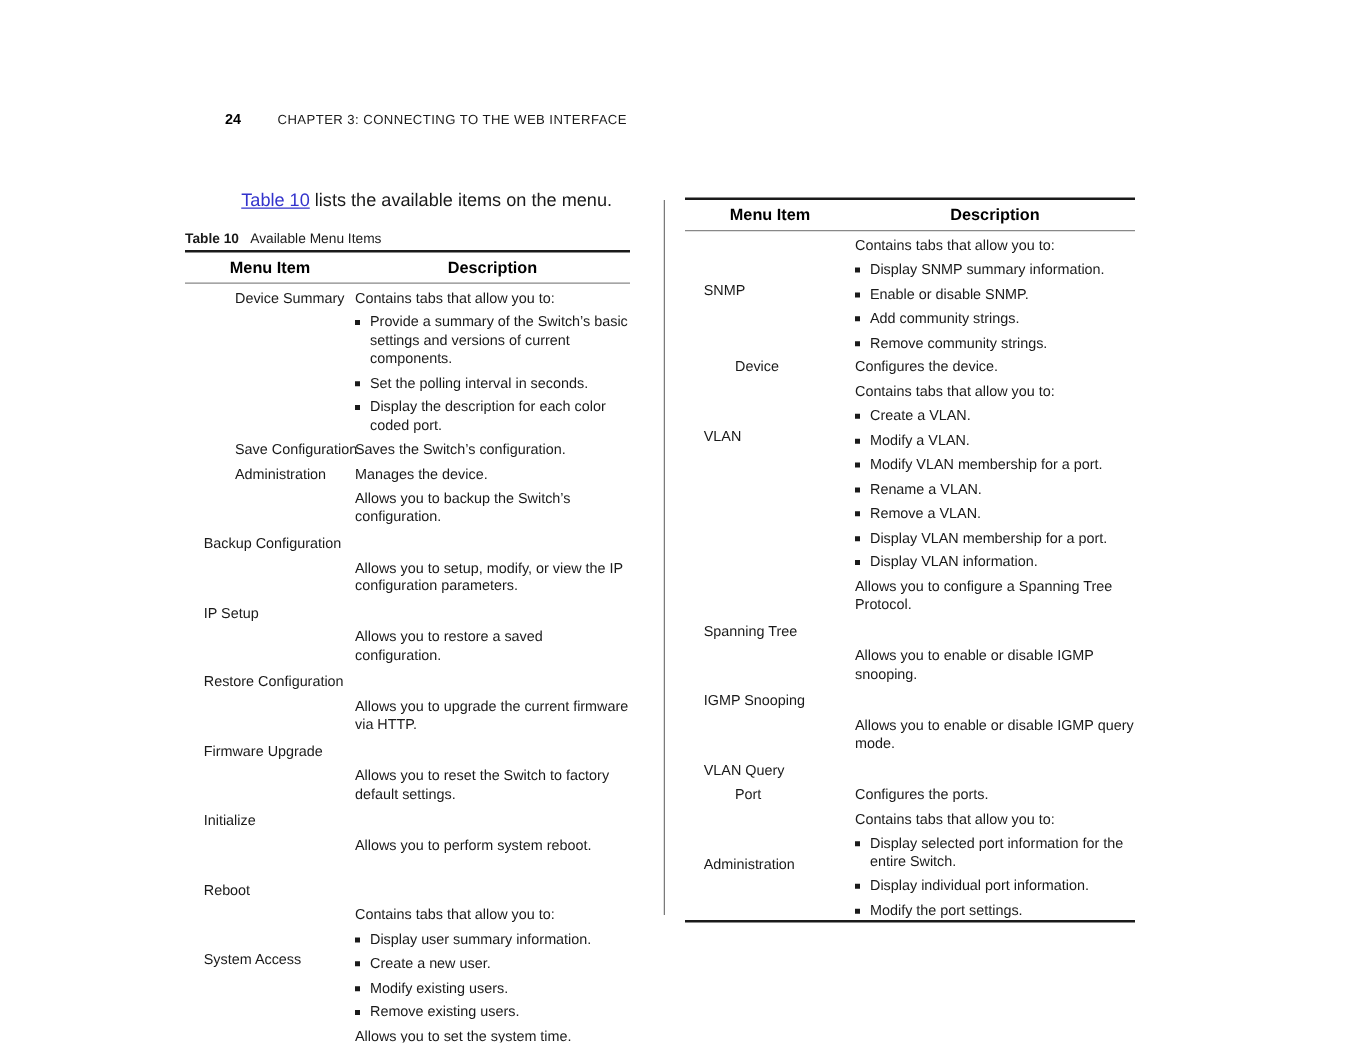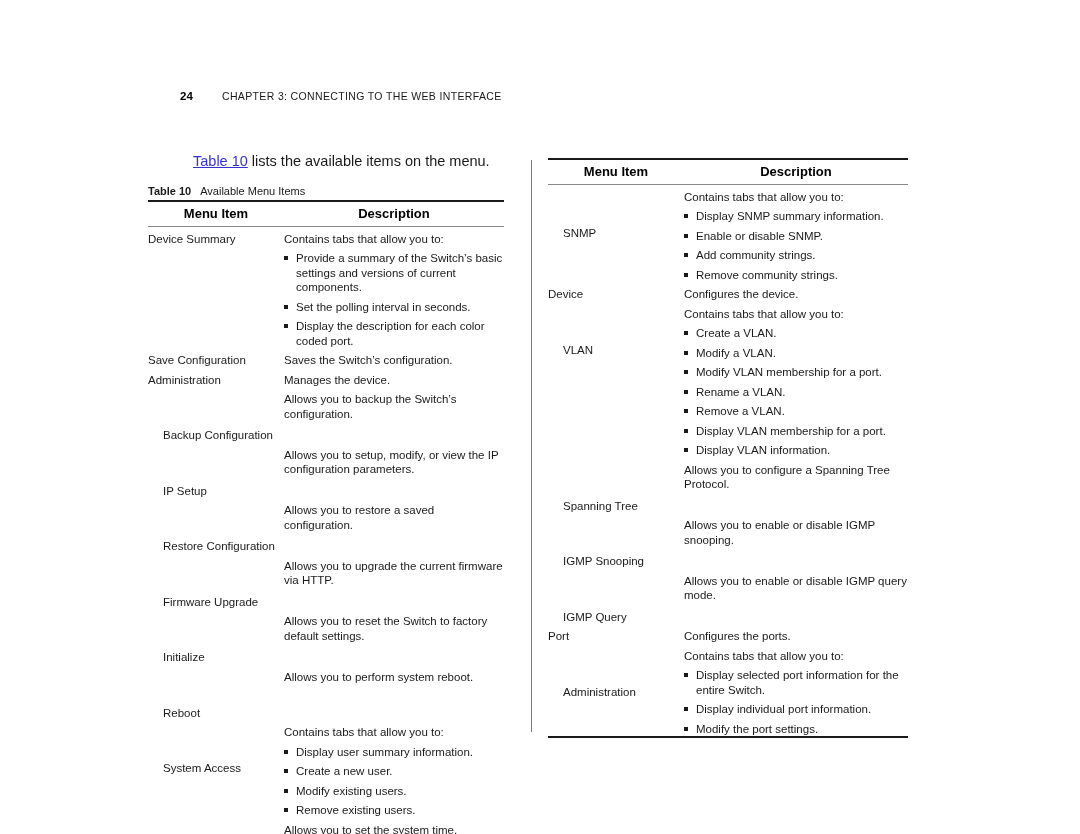--- a/index.html
+++ b/index.html
@@ -127,21 +127,21 @@
     line-height: 1.26;
   }
   .menu-table tr.data-row > td.item-cell {
     padding: 5px 6px 0 0;
     white-space: nowrap;
   }
   .menu-table tr.data-row > td.desc-cell {
     padding: 5px 0 0 0;
   }
 
-  .lvl-0 { padding-left: 0px; }
+  .lvl-0 { padding-left: 0px; margin-left: 40px; }
   .lvl-1 { padding-left: 15px; margin-top: 36px; }
 
   .desc-lead {
     margin: 0;
   }
   ul.bullets {
     list-style: none;
     margin: 5px 0 0 0;
     padding: 0;
   }
@@ -337,21 +337,21 @@
             <p class="desc-lead">Allows you to configure a Spanning Tree Protocol.</p>
           </td>
         </tr>
         <tr class="data-row">
           <td class="item-cell"><span class="lvl-1" style="display: inline-block; padding-left: 15px;">IGMP Snooping</span></td>
           <td class="desc-cell">
             <p class="desc-lead">Allows you to enable or disable IGMP snooping.</p>
           </td>
         </tr>
         <tr class="data-row">
-          <td class="item-cell"><span class="lvl-1" style="display: inline-block; padding-left: 15px;">IGMP Query</span></td>
+          <td class="item-cell"><span class="lvl-1" style="display: inline-block; padding-left: 15px;">VLAN Query</span></td>
           <td class="desc-cell">
             <p class="desc-lead">Allows you to enable or disable IGMP query mode.</p>
           </td>
         </tr>
         <tr class="data-row">
           <td class="item-cell"><span class="lvl-0" style="display: inline-block; padding-left: 0px;">Port</span></td>
           <td class="desc-cell">
             <p class="desc-lead">Configures the ports.</p>
           </td>
         </tr>

